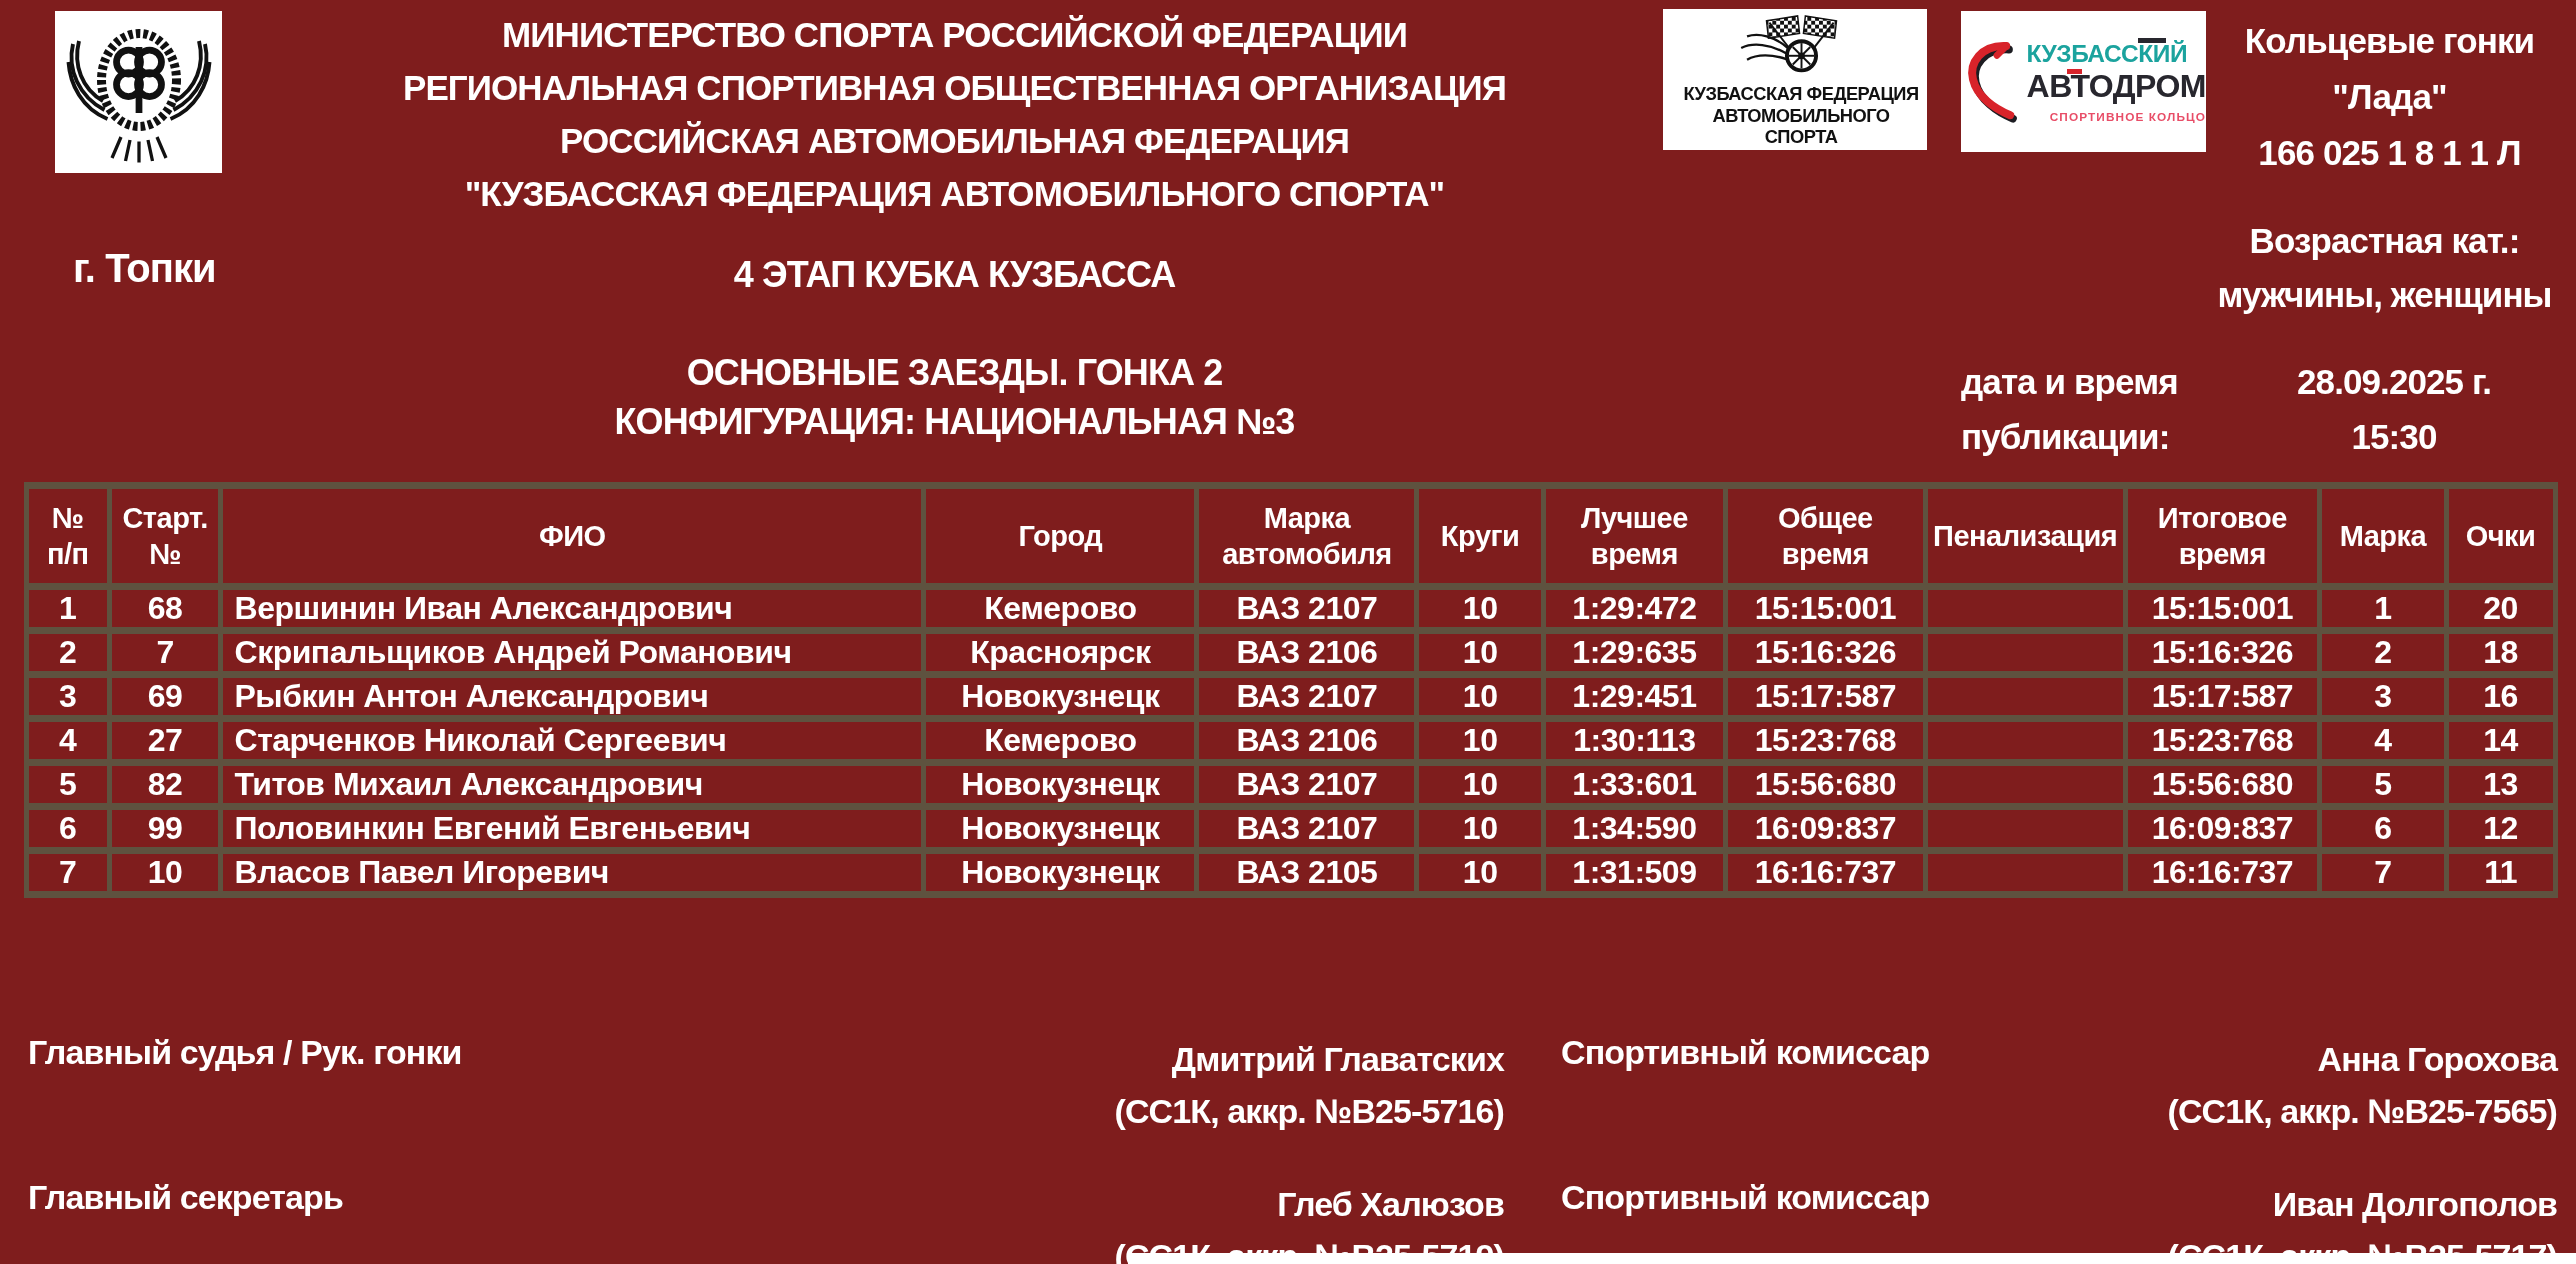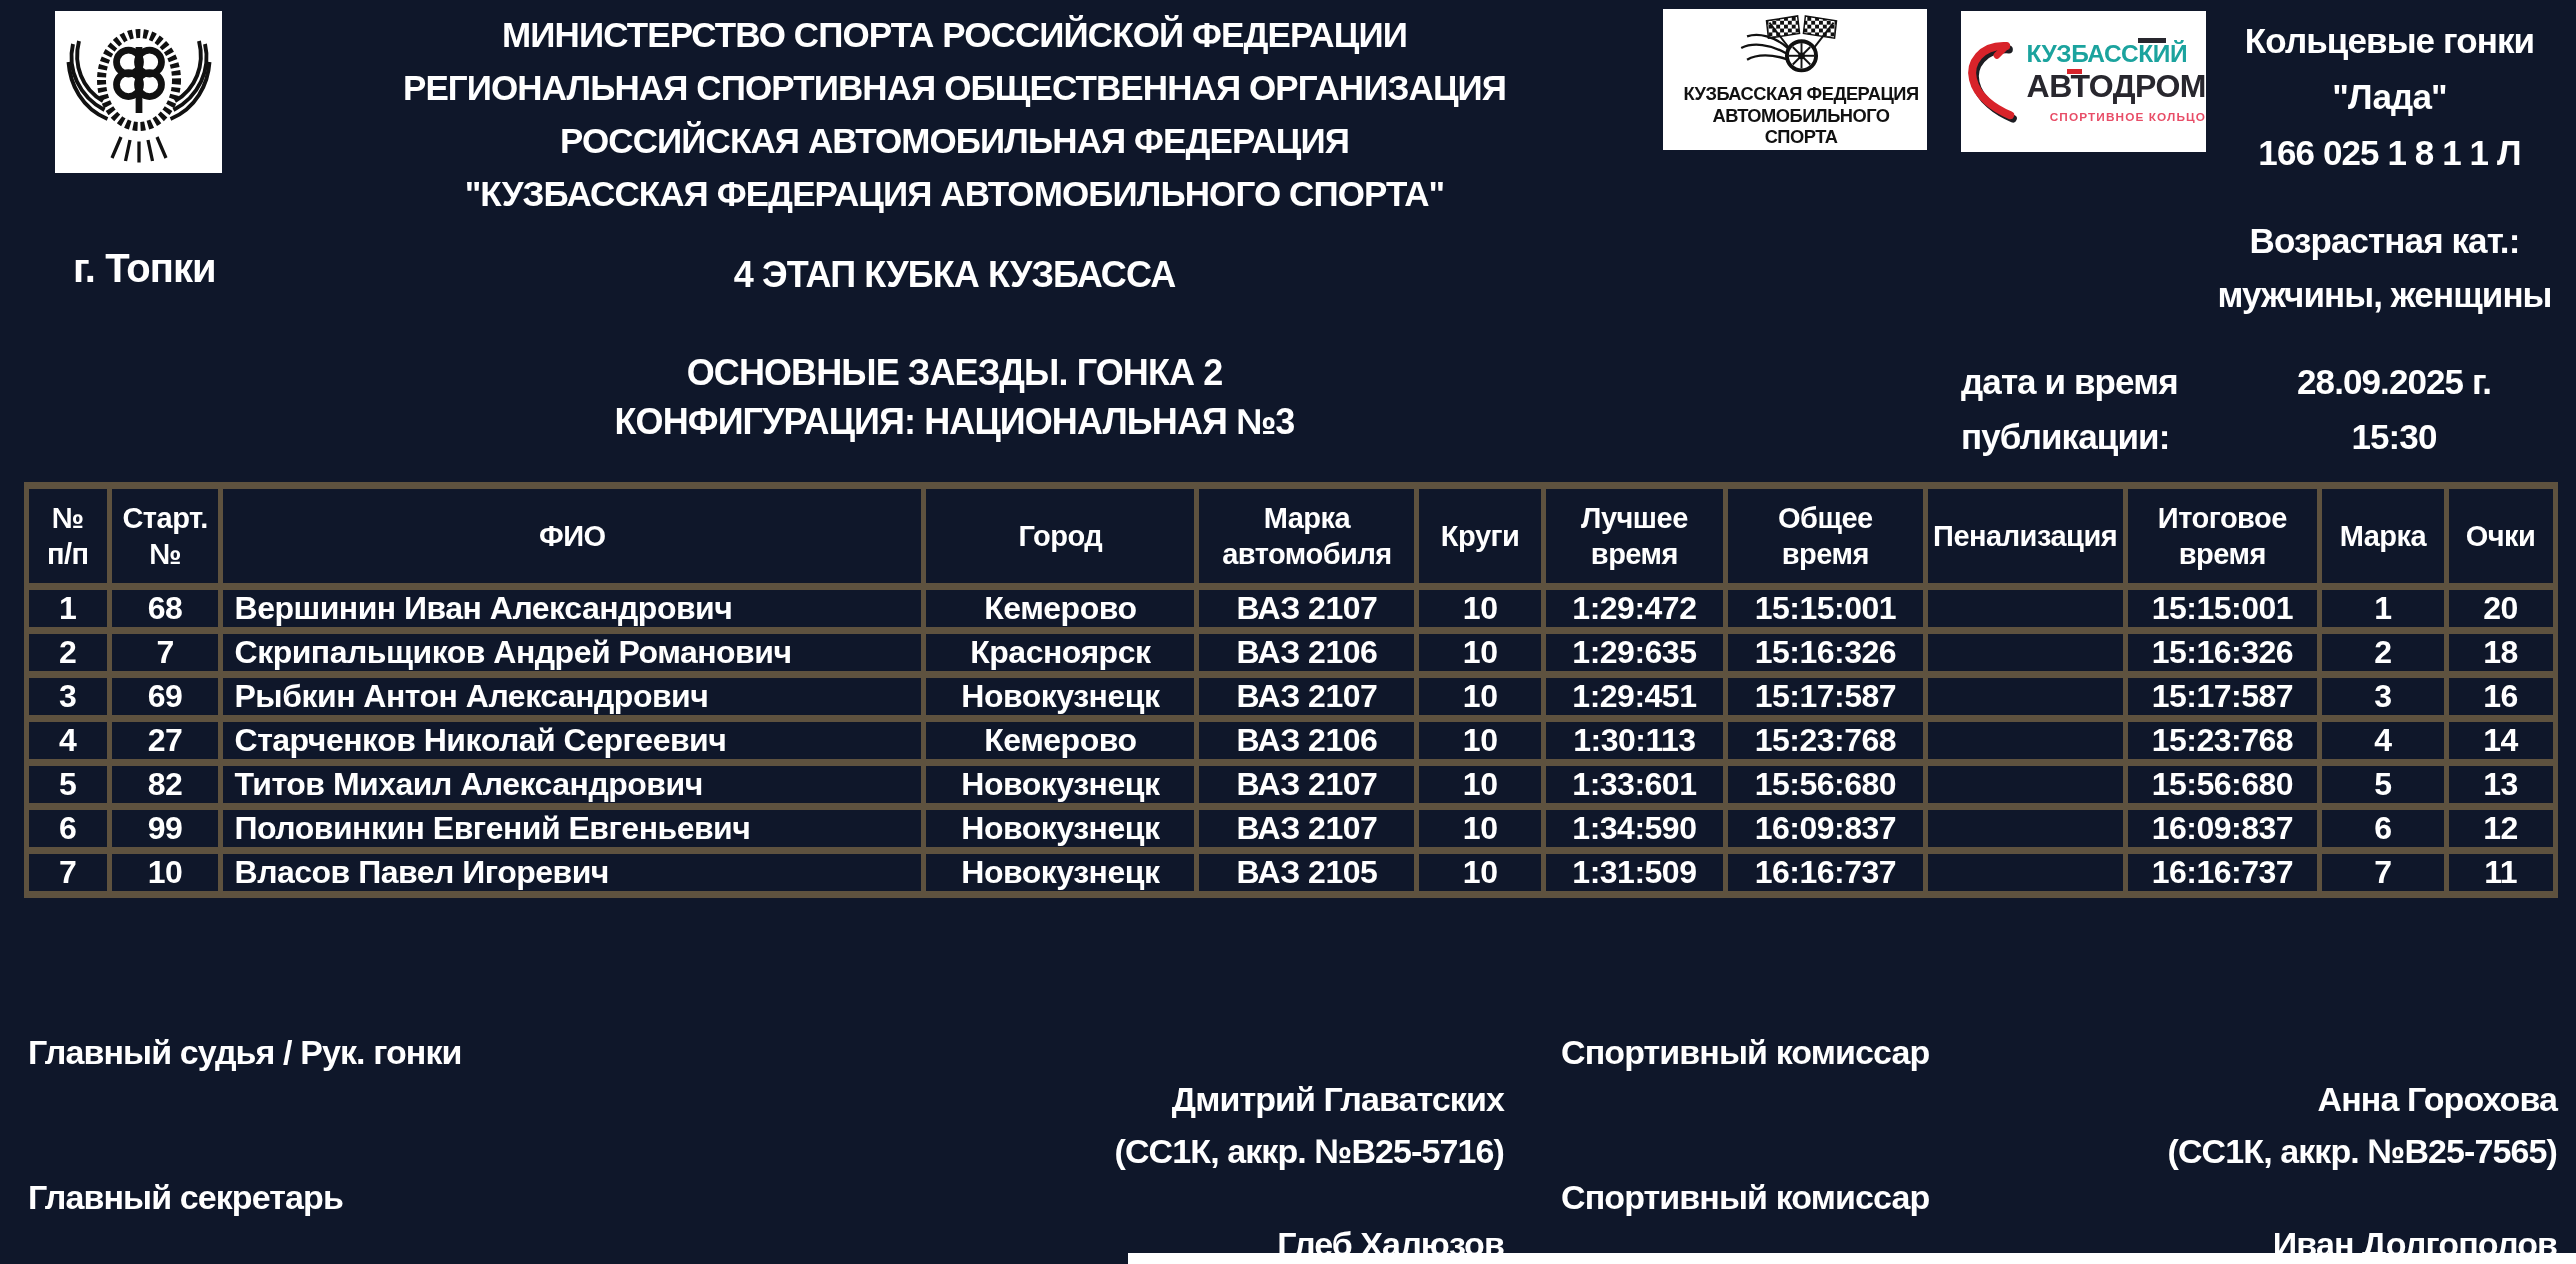--- a/index.html
+++ b/index.html
@@ -1,17 +1,17 @@
 <!DOCTYPE html>
 <html style="font-size:15px"><head>
 <meta charset="utf-8">
 <style>
   html,body { margin:0; padding:0; background:#000; }
   .page {
-    position:relative; width:2576px; height:1264px; background:#0f172a;
+    position:relative; width:2576px; height:1264px; background:#7f1d1d;
     overflow:hidden; color:#fff;
     font-family:"Liberation Sans","DejaVu Sans",sans-serif; font-weight:bold;
     letter-spacing:-0.9px;
   }
   .abs { position:absolute; }
   .ctr { text-align:center; }
 
   
   .org-block { left:395px; top:7.5px; width:1119px; font-size:35px; line-height:53px; }
   .location  { left:73px; top:246px; font-size:40px; }
@@ -47,21 +47,21 @@
     border:5.6px solid #5e523f; border-top-width:7.5px; border-bottom-width:7.5px;
     text-align:center; vertical-align:middle; padding:0; overflow:hidden;
     letter-spacing:-0.5px;
   }
   th { font-size:29px; line-height:36px; height:94px; white-space:pre-line; font-weight:bold; }
   td { font-size:32px; height:36px; }
   td.col-fio { text-align:left; padding-left:11.3px; }
 
   
   .off-role { font-size:34px; }
-  .off-name-block { text-align:right; font-size:34px; line-height:52px;margin-top:40px; }
+  .off-name-block { text-align:right; font-size:34px; line-height:52px; }
   .r1 { top:1033px; } .r2 { top:1178px; }
   .c1role { left:28px; } .c2role { left:1561px; }
   .c1name { left:846px;  width:658px; } .c2name { left:1919px; width:638px; }
 
   .bottom-strip { left:1128px; bottom:0; width:1448px; height:11.3px; background:#fff; z-index:0; }
   .txt-layer { z-index:1; }
 </style>
 </head>
 <body>
 

